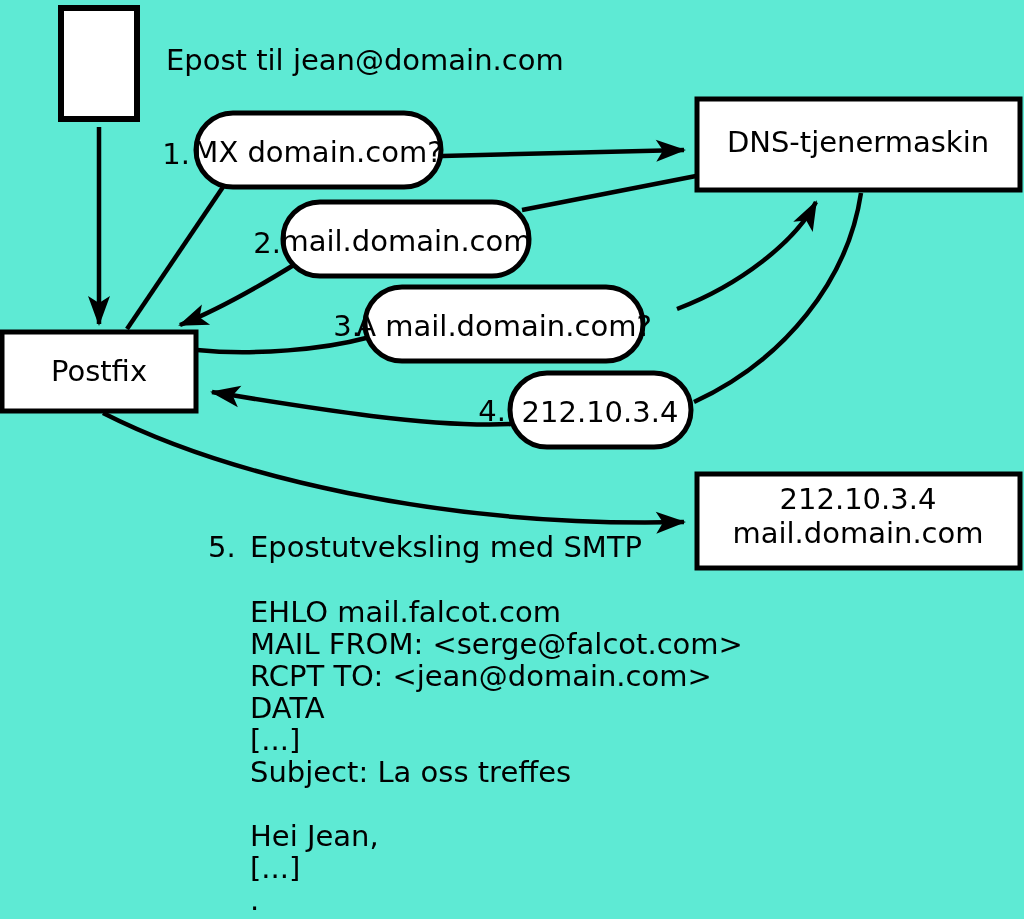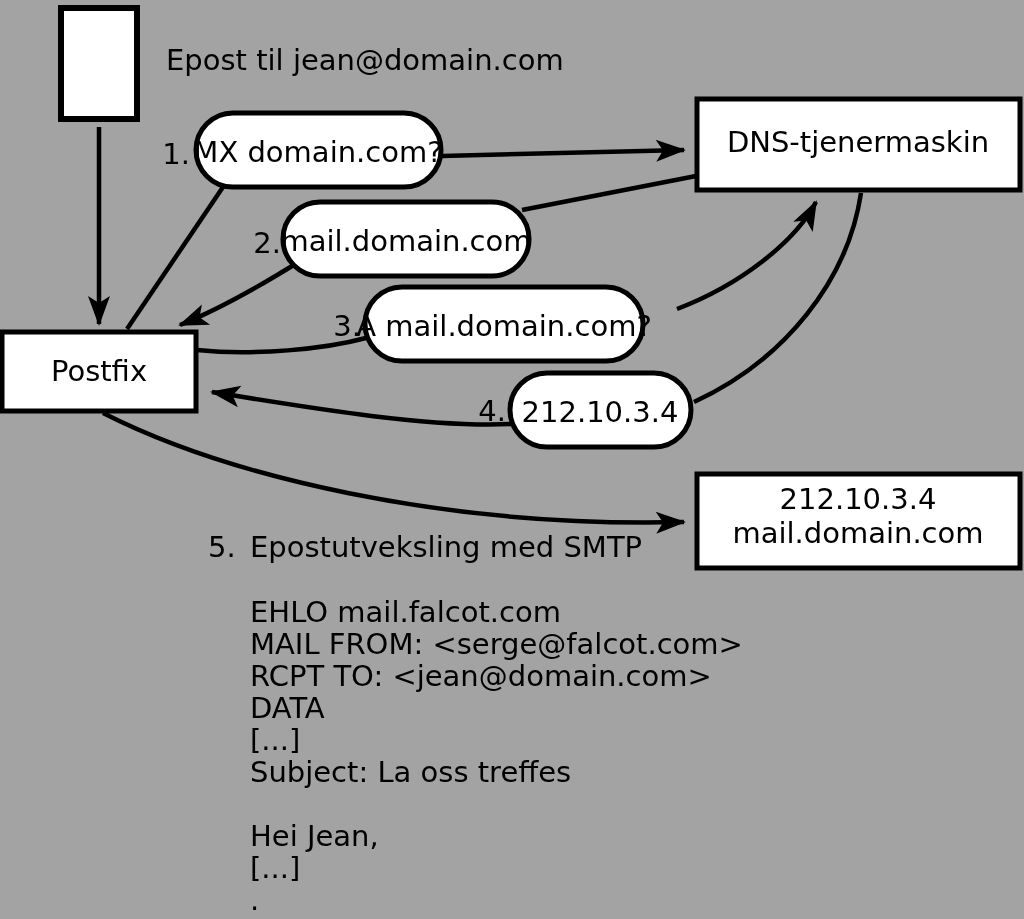--- a/index.html
+++ b/index.html
@@ -4,21 +4,21 @@
 <style>
   html, body {
     margin: 0;
     padding: 0;
     background: #ffffff;
   }
   .stage {
     position: relative;
     width: 1024px;
     height: 919px;
-    background: #a3a3a3;
+    background: #5eead4;
     overflow: hidden;
   }
   svg {
     display: block;
     font-family: "DejaVu Sans", "Liberation Sans", sans-serif;
   }
   .shape {
     fill: #ffffff;
     stroke: #000000;
   }

